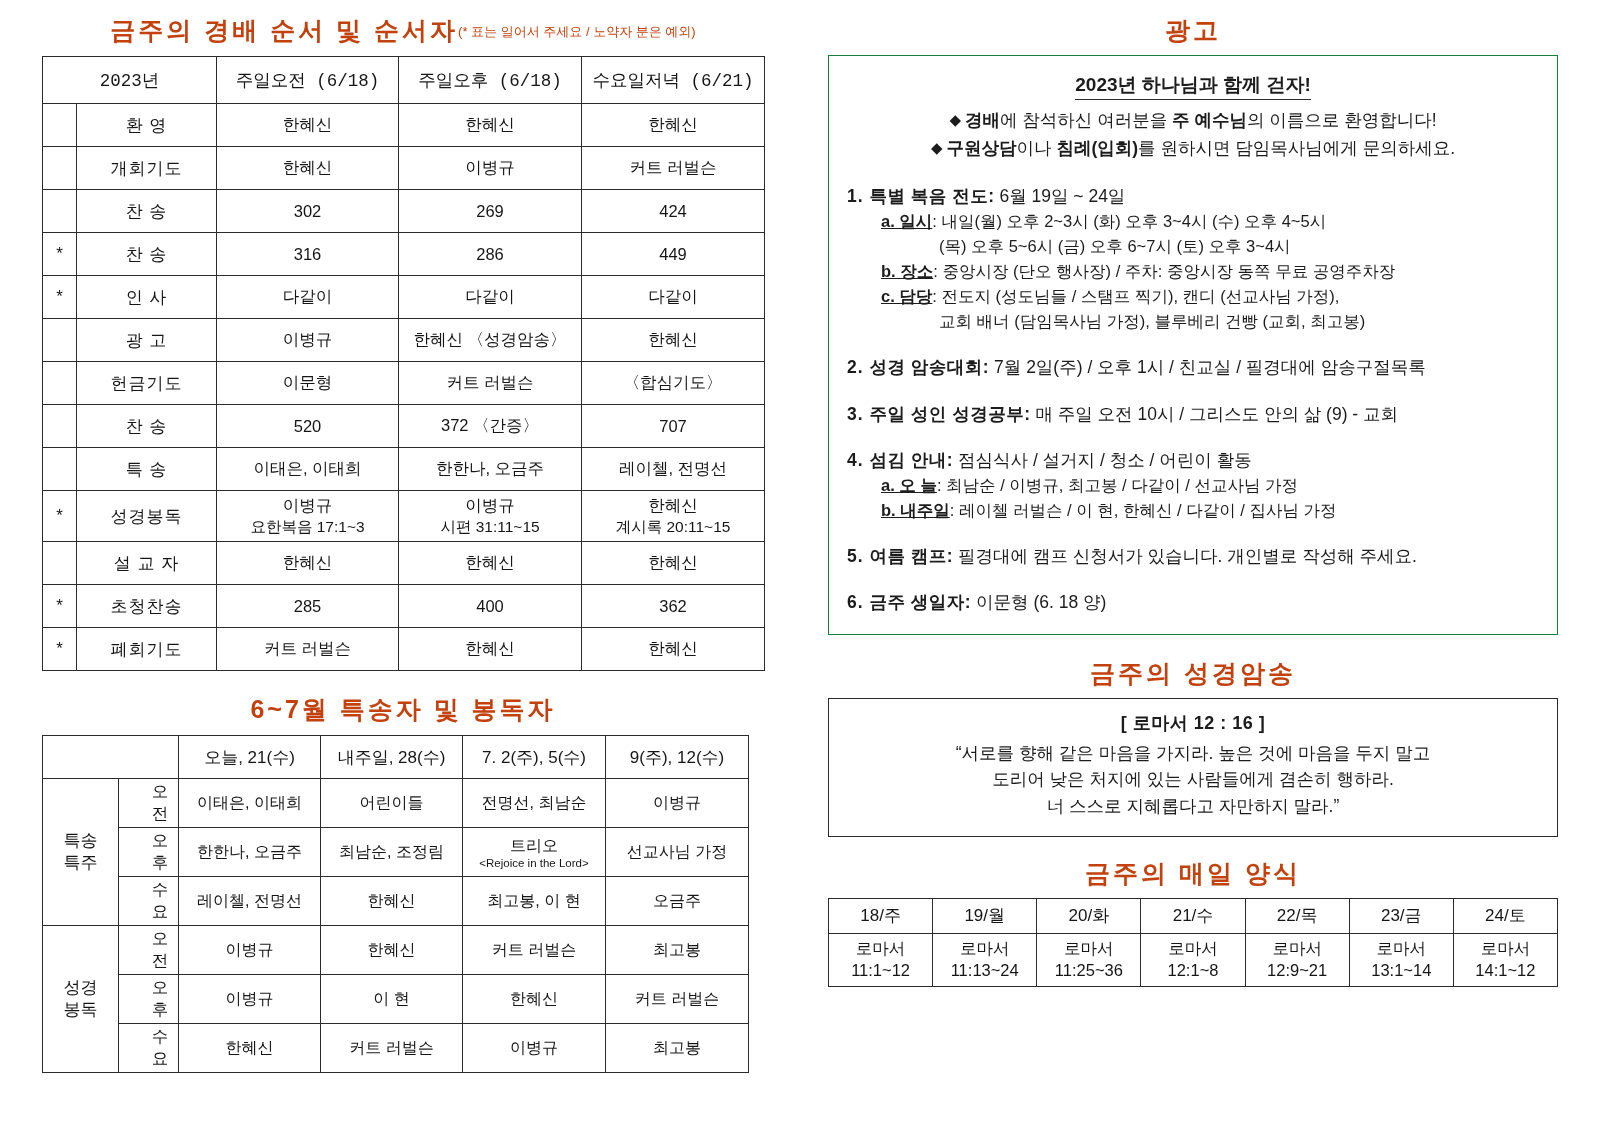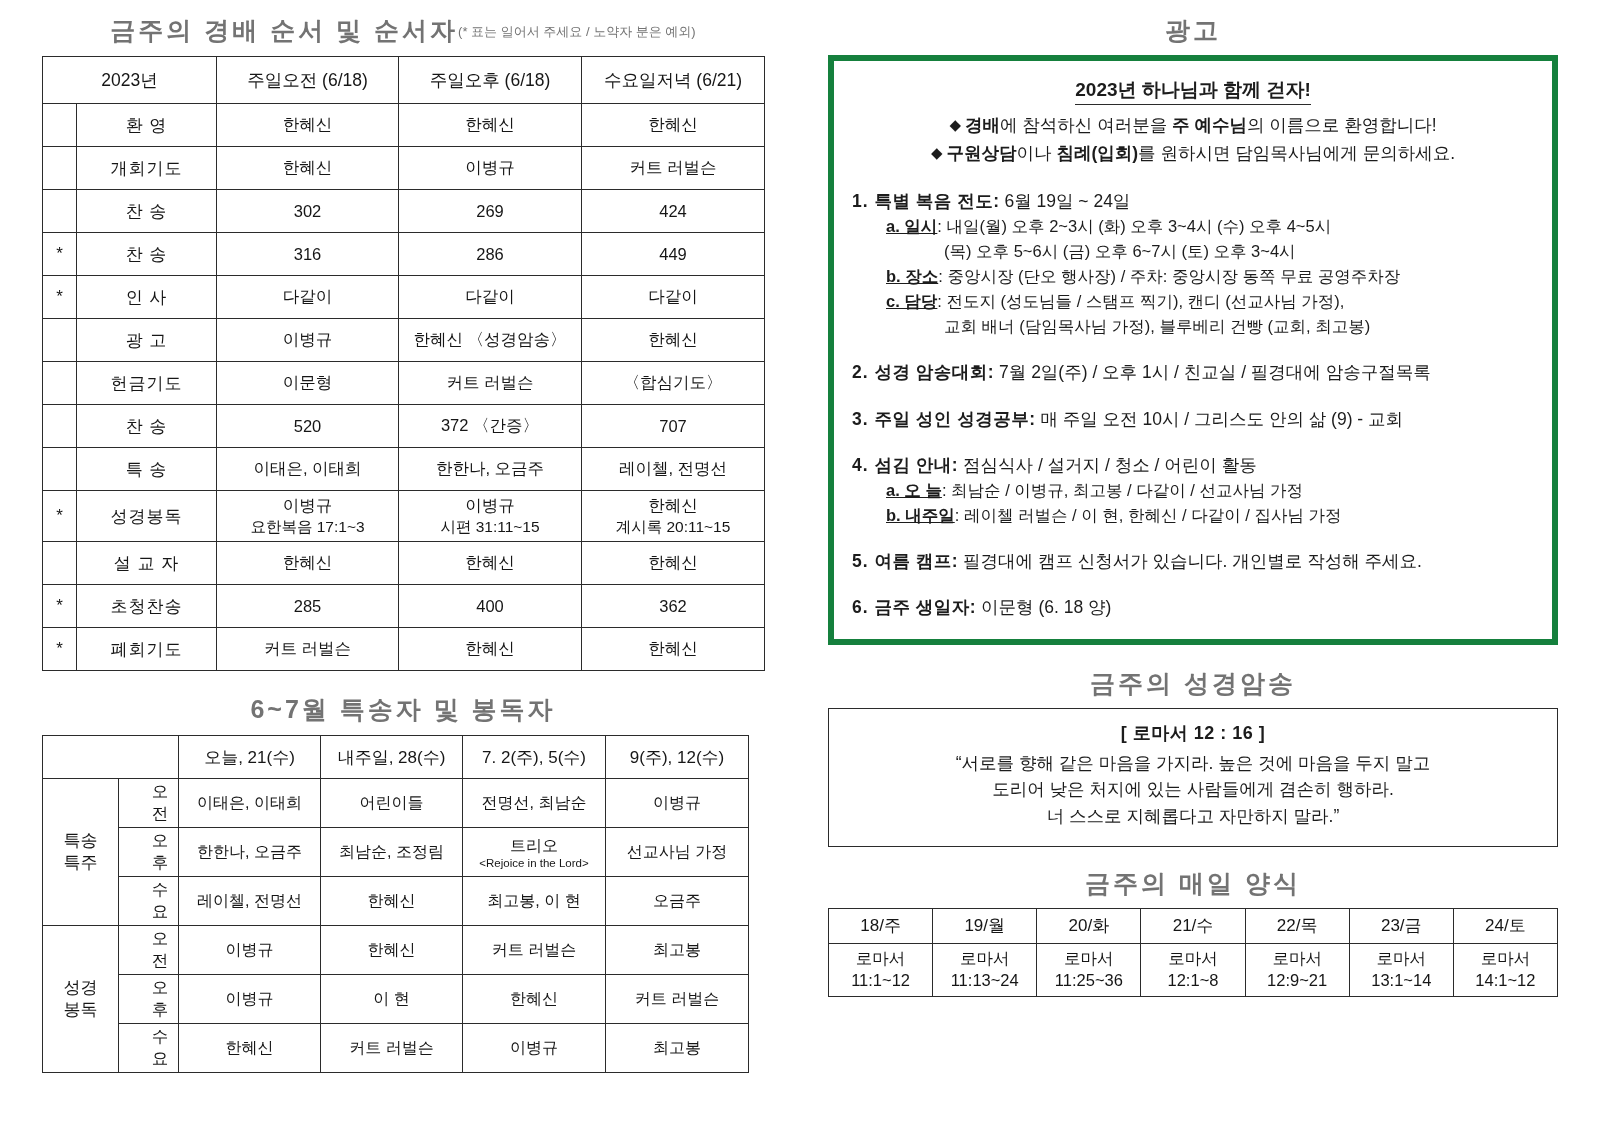--- a/index.html
+++ b/index.html
@@ -18,21 +18,21 @@
   .page {
     position: absolute;
     inset: 0;
   }
 
   
   .sec-title {
     text-align: center;
     font-weight: bold;
     letter-spacing: 2px;
-    color: #737373;
+    color: #c2410c;
   }
   .t-main {
     font-size: 25px;
     letter-spacing: 3px;
   }
   .t-sub {
     font-size: 13px;
     font-weight: normal;
     letter-spacing: 0px;
     vertical-align: 3px;
@@ -69,20 +69,21 @@
     border-right: 1px solid #2b2b2b;
   }
   #worship-table td.label-cell {
     width: 140px;
     font-size: 17px;
     letter-spacing: 1px;
   }
   #worship-table thead td {
     height: 42px;
     font-size: 17.5px;
+    font-family: Liberation Mono, monospace;
   }
   #worship-table td.two-line { line-height: 1.32; padding: 4px 2px; }
   .sub-ref { display: block; font-size: 15.5px; }
 
   #special-title { margin-top: 22px; margin-bottom: 9px; }
 
   #special-wrap { width: 706px; }
   #special-table { font-size: 16px; }
   #special-table td { height: 43px; padding: 2px 3px; }
   #special-table td.group-cell {
@@ -104,21 +105,21 @@
 
   
   #right-col {
     position: absolute;
     left: 828px;
     top: 14px;
     width: 730px;
   }
   #ann-title { margin-bottom: 8px; }
   #ann-box {
-    border: 6px solid #15803d;
+    border: 1px solid #15803d;
     padding: 16px 18px 18px 18px;
     min-height: 556px;
     box-sizing: border-box;
   }
   #ann-head { text-align: center; margin-bottom: 6px; }
   #ann-head-line {
     display: inline-block;
     font-size: 19px;
     font-weight: bold;
     border-bottom: 1.5px solid #2b2b2b;

